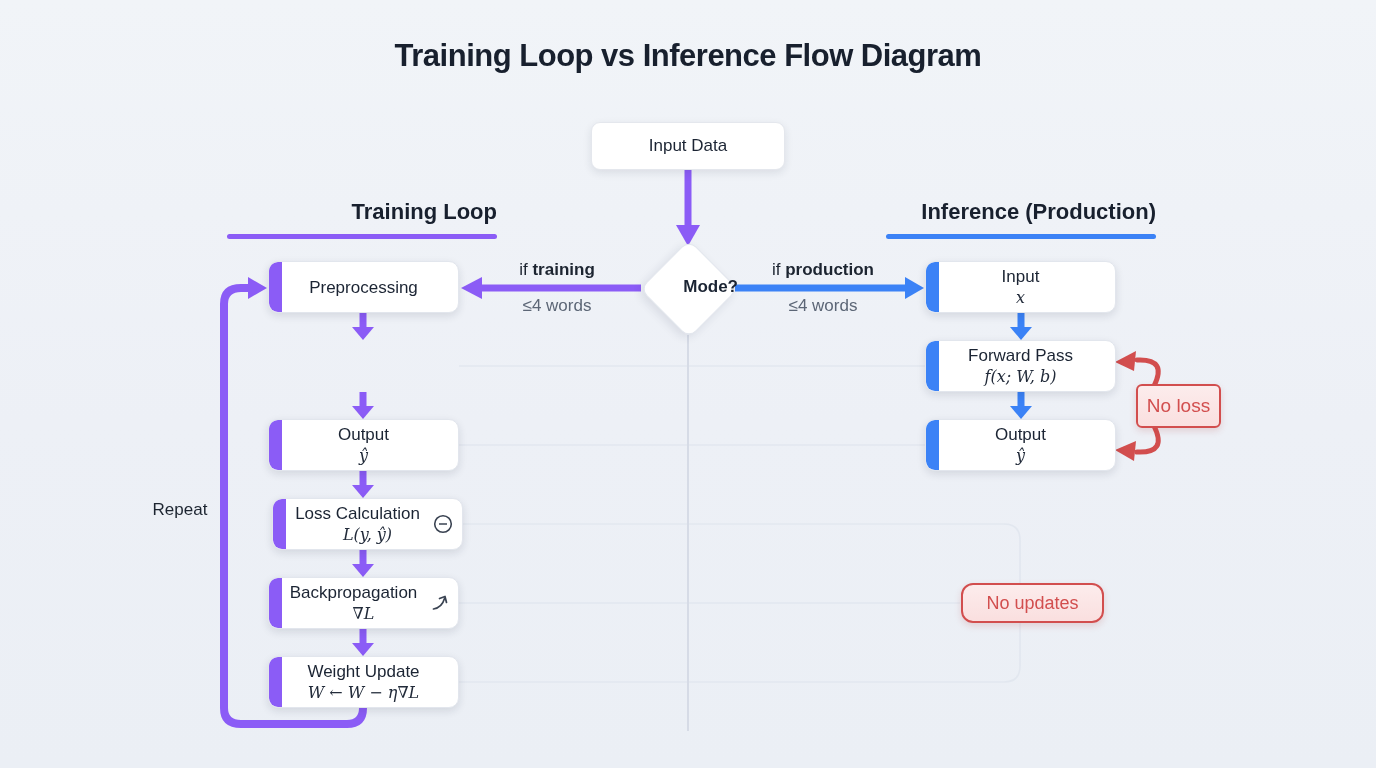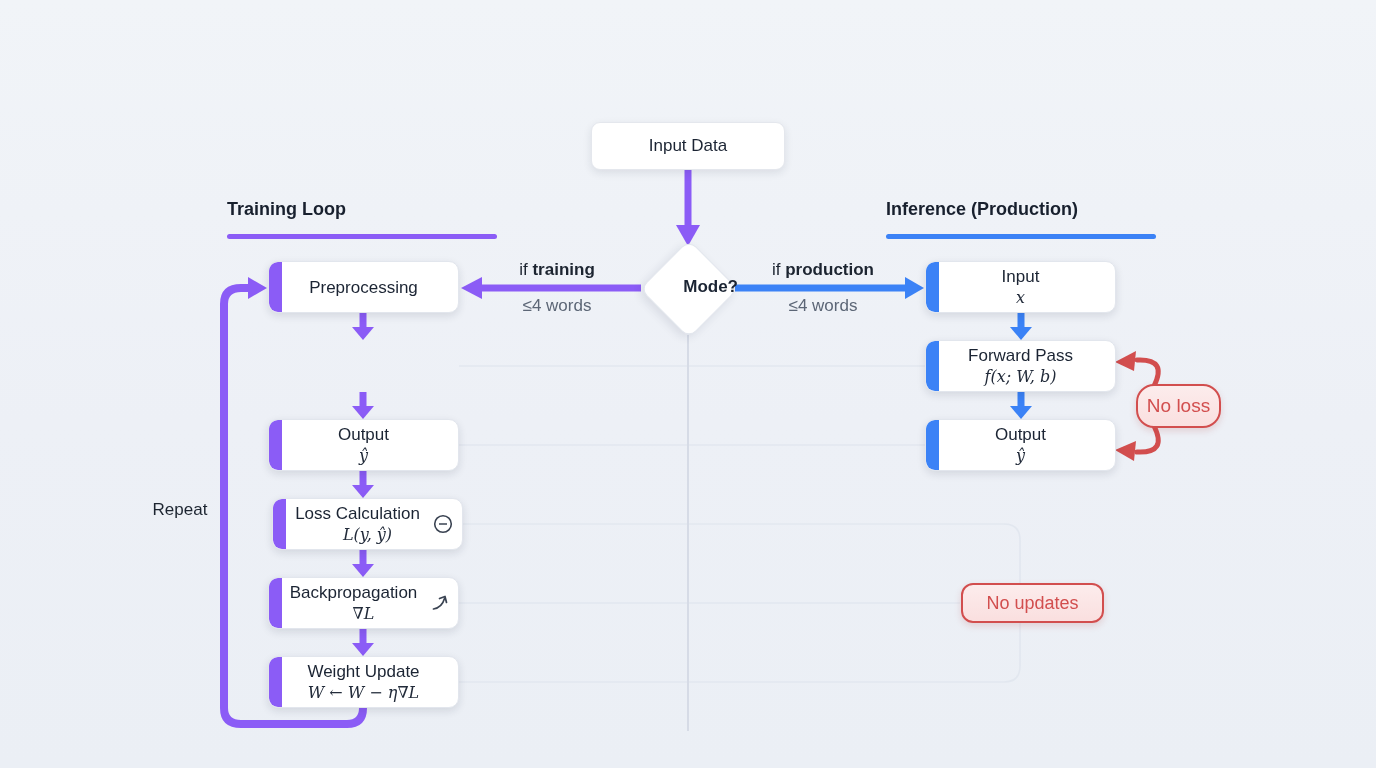--- a/index.html
+++ b/index.html
@@ -25,44 +25,45 @@
               box-shadow:0 3px 8px rgba(25,35,60,0.10);display:flex;align-items:center;justify-content:center;
               font-size:17px;color:#1b2433;box-sizing:border-box;}
   .corner-icon{position:absolute;right:9px;top:50%;transform:translateY(-50%);display:flex;}
 
   
   #diamond{left:654px;top:254px;width:68px;height:68px;background:#ffffff;border:1px solid #e3e7ee;
            border-radius:10px;transform:rotate(45deg);box-shadow:0 4px 10px rgba(30,40,70,0.10);}
   #diamond-label{left:638px;top:277px;width:100px;text-align:right;font-size:17px;font-weight:700;color:#1b2433;}
 
   
-  .hdr{position:absolute;width:270px;text-align:left;font-size:18px;font-weight:700;color:#18202e;}
+  .hdr{position:absolute;width:270px;text-align:right;font-size:22px;font-weight:700;color:#18202e;}
   .hdr-line{position:absolute;width:270px;height:5px;border-radius:3px;}
   .hdr-line.purple{background:#8b5cf6;}
   .hdr-line.blue{background:#3b82f6;}
 
   
   .cond{position:absolute;width:160px;text-align:center;font-size:17px;color:#1c2430;}
   .cond b{font-weight:700;}
   .note{position:absolute;width:160px;text-align:center;font-size:17px;color:#5c6676;}
   #repeat-label{position:absolute;left:145px;top:500px;width:70px;text-align:center;
                 font-size:17px;color:#1c2430;}
 
   
   .badge{position:absolute;box-sizing:border-box;border:2.5px solid #d24e4e;color:#d24e4e;
          background:linear-gradient(180deg,#fcecec,#fadfdf);display:flex;align-items:center;
          justify-content:center;box-shadow:0 3px 7px rgba(180,60,60,0.18);}
-  #badge-no-loss{left:1136px;top:384px;width:85px;height:44px;border-radius:18px;font-size:19px;}
+  #badge-no-loss{left:1136px;top:384px;width:85px;height:44px;border-radius:6px;font-size:19px;}
   #badge-no-updates{left:961px;top:583px;width:143px;height:40px;border-radius:12px;font-size:18px;}
 </style>
 </head>
 <body>
 
 <div id="canvas">
 
+  <div class="abs" id="page-title">Training Loop vs Inference Flow Diagram</div>
 
   <svg class="layer" viewBox="0 0 1376 768">
 
     <g stroke="#e2e7ef" stroke-width="1.6" fill="none">
       <path d="M459 366 H925"></path>
       <path d="M459 445 H925"></path>
       <path d="M459 524 H1004 Q1020 524 1020 540 V666 Q1020 682 1004 682 H459"></path>
       <path d="M459 603 H960"></path>
     </g>
 

